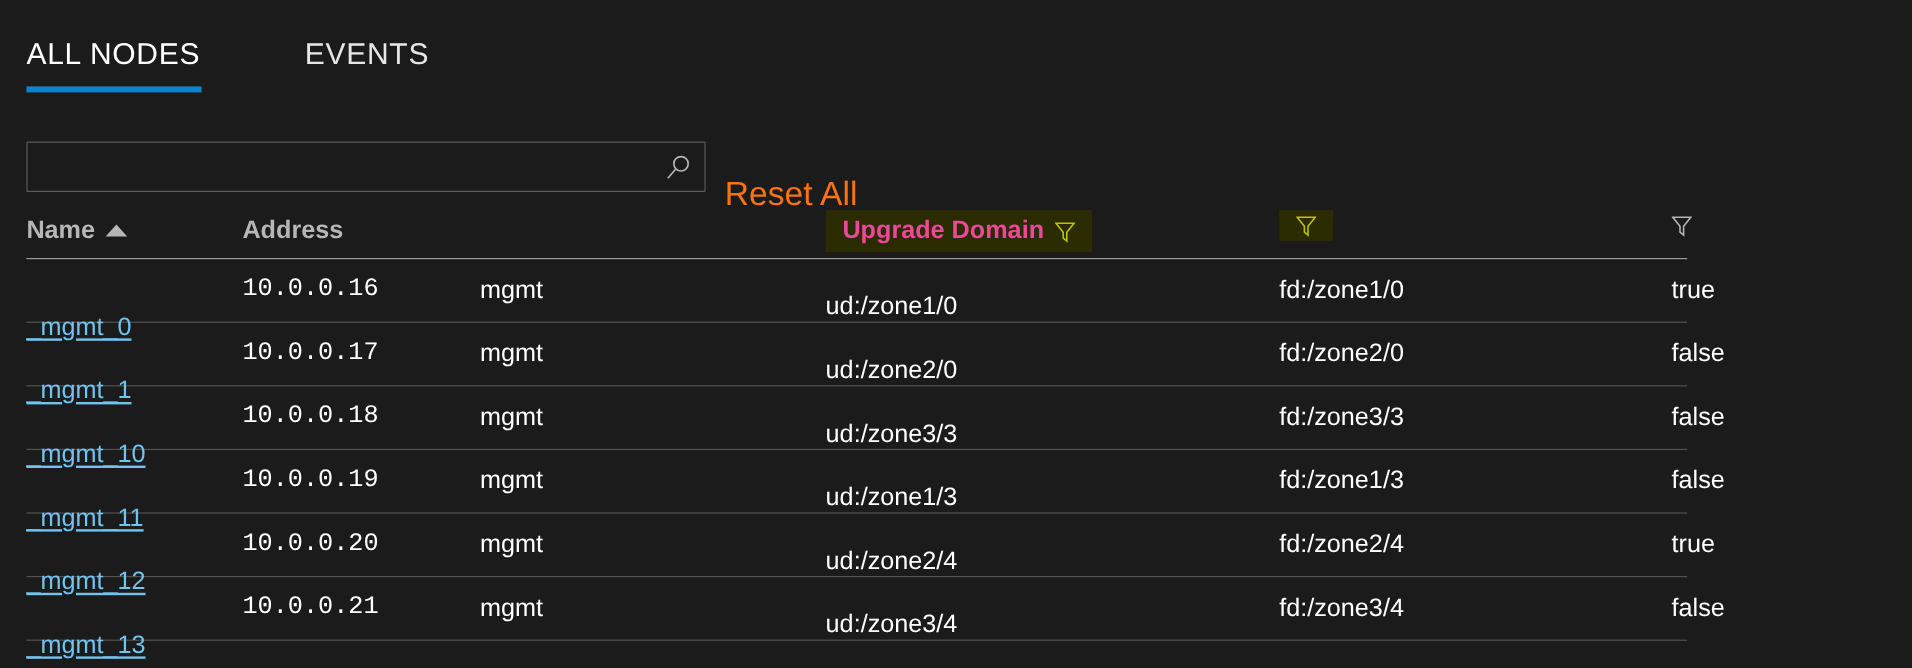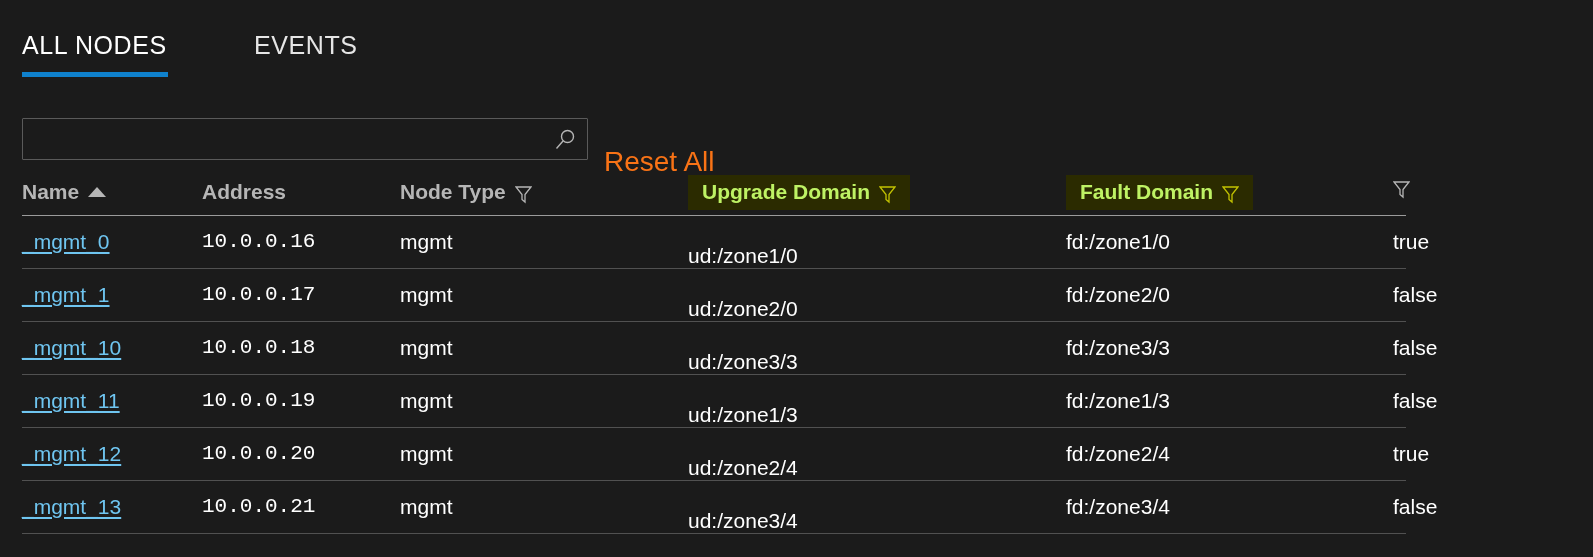--- a/index.html
+++ b/index.html
@@ -111,21 +111,21 @@
     font-weight: bold;
     color: #b6b6b6;
     white-space: nowrap;
     cursor: pointer;
     display: flex;
     align-items: center;
     gap: 9px;
     line-height: 28px;
   }
   .th.hl {
-    color: #bef264;
+    color: #ec4899;
     background: #2b2b00;
     padding: 3px 14px 4px 14px;
     top: 3px;
     margin-left: -14px;
   }
   .sort-arrow {
     width: 0; height: 0;
     border-left: 9px solid transparent;
     border-right: 9px solid transparent;
     border-bottom: 10px solid #b6b6b6;
@@ -149,21 +149,21 @@
     line-height: 28px;
   }
   .td.link {
     color: #6fc5f0;
     text-decoration: underline;
     text-underline-offset: 3px;
     cursor: pointer;
   }
 
   
-  .c-name { left: 0px; }
+  .c-name { left: 0px; margin-top: 31px; }
   .c-addr { left: 180px; font-family: Liberation Mono, monospace; }
   .c-type { left: 378px; }
   .c-ud   { left: 666px; margin-top: 14px; }
   .c-fd   { left: 1044px; }
   .c-seed { left: 1371px; }
 </style>
 </head>
 <body>
 
 <div class="tabbar">
@@ -190,40 +190,31 @@
 
     <div class="th" style="left:22px">
       <span>Name</span>
       <span class="sort-arrow"></span>
     </div>
 
     <div class="th" style="left:202px">
       <span>Address</span>
     </div>
 
-    <div class="th" style="left:400px">
-      <span>Node Type</span>
-      <span class="filter-icon">
-        <svg width="17" height="19" viewBox="0 0 17 19" fill="none">
-          <path d="M1 2 H16 L10 9.5 V17 L7 14.5 V9.5 Z" stroke="#b6b6b6" stroke-width="1.3" fill="none"></path>
-        </svg>
-      </span>
-    </div>
 
     <div class="th hl" style="left:702px">
       <span>Upgrade Domain</span>
       <span class="filter-icon">
         <svg width="17" height="19" viewBox="0 0 17 19" fill="none">
           <path d="M1 2 H16 L10 9.5 V17 L7 14.5 V9.5 Z" stroke="#c3c300" stroke-width="1.3" fill="none"></path>
         </svg>
       </span>
     </div>
 
     <div class="th hl" style="left:1080px">
-      <span>Fault Domain</span>
       <span class="filter-icon">
         <svg width="17" height="19" viewBox="0 0 17 19" fill="none">
           <path d="M1 2 H16 L10 9.5 V17 L7 14.5 V9.5 Z" stroke="#c3c300" stroke-width="1.3" fill="none"></path>
         </svg>
       </span>
     </div>
 
     <div class="th" style="left:1393px">
       <span class="filter-icon">
         <svg width="17" height="19" viewBox="0 0 17 19" fill="none">

